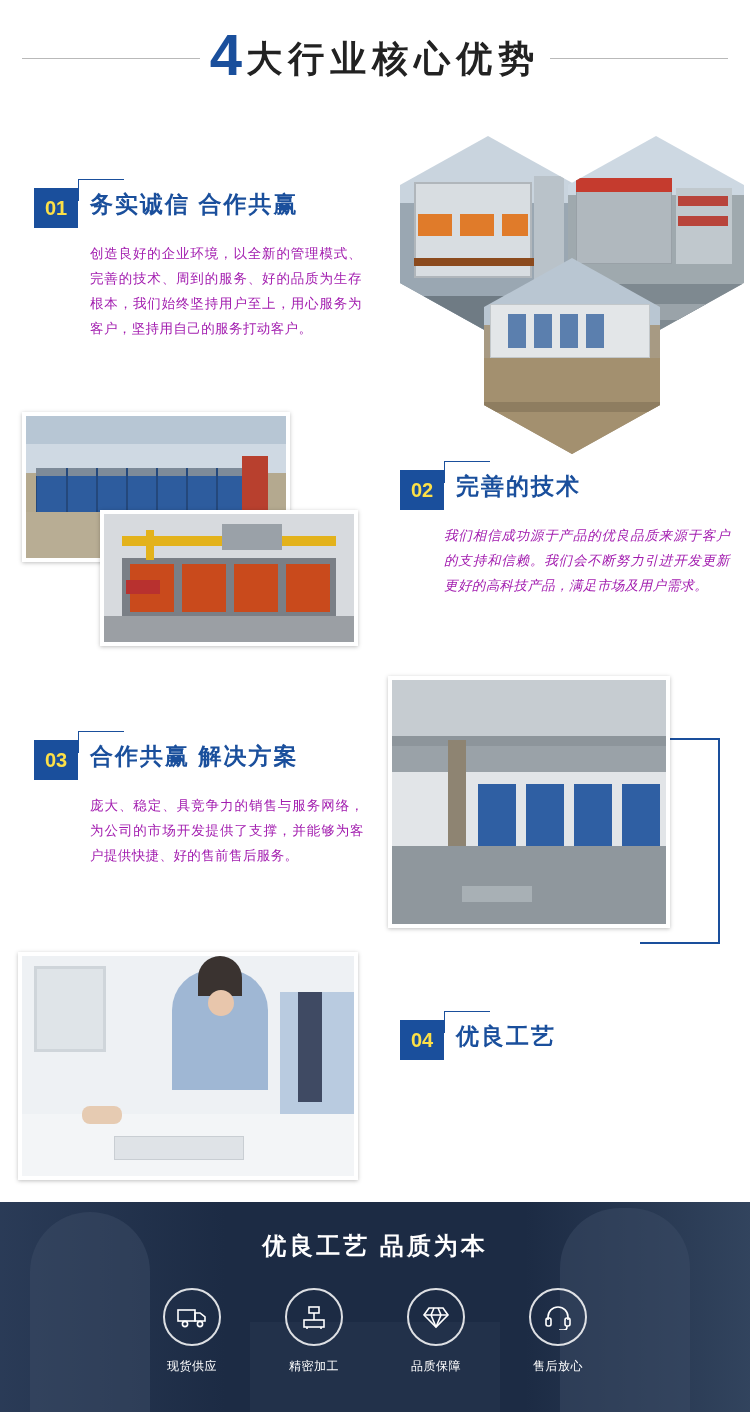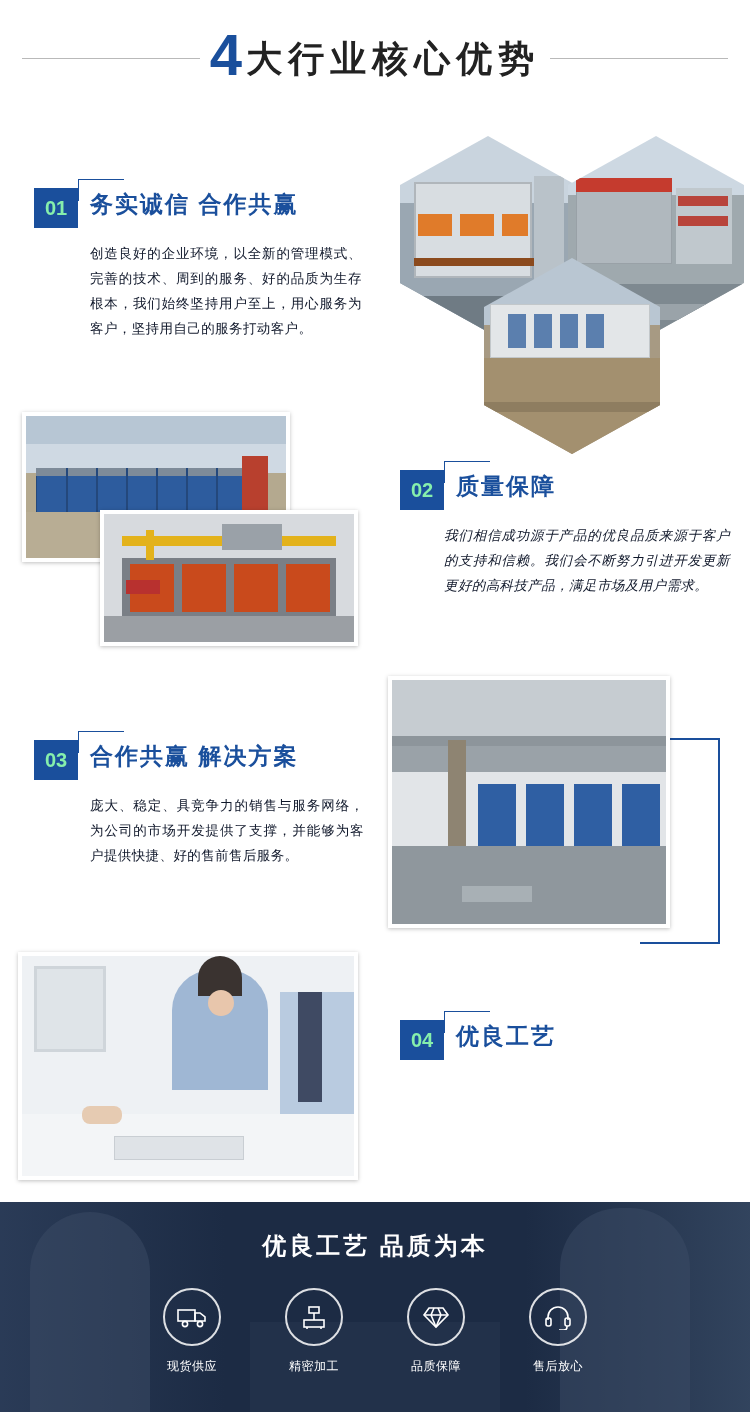--- a/index.html
+++ b/index.html
@@ -31,40 +31,40 @@
   .rule-left, .rule-right {
     position:absolute; top:58px; height:1px; background:#b9b9b9;
   }
   .rule-left { left:22px; width:178px; }
   .rule-right { right:22px; width:178px; }
 
   
   .block { position:absolute; }
 
   .badge {
-    width:44px; height:40px; background:#1a4f9c; color:#86efac;
+    width:44px; height:40px; background:#1a4f9c; color:#fde047;
     font-size:20px; font-weight:bold; display:flex; align-items:center;
     justify-content:center; letter-spacing:0px; flex:0 0 auto;
   }
   .heading-row { display:flex; align-items:flex-start; }
   .heading-wrap { position:relative; }
   .heading {
     font-size:23px; font-weight:bold; color:#1a4f9c; letter-spacing:2px;
     line-height:1; padding-left:12px; padding-top:5px;
   }
   .heading-bar {
     position:absolute; left:0; top:-9px; width:1px; height:22px;
     background:#1a4f9c;
   }
   .heading-bar-top {
     position:absolute; left:0; top:-9px; height:1px; width:46px;
     background:#1a4f9c;
   }
   .body-text {
-    font-size:13.5px; color:#0f172a; line-height:1.85; letter-spacing:0.4px;
+    font-size:13.5px; color:#a21caf; line-height:1.85; letter-spacing:0.4px;
     text-align:justify;
   }
 
   
   .photo { background:#b7bfc6; overflow:hidden; position:relative; }
   .photo-frame { border:4px solid #fff; box-shadow:0 1px 4px rgba(0,0,0,.25); }
 
   
   .hex {
     position:absolute; overflow:hidden;
@@ -192,21 +192,21 @@
   <div style="position:absolute;left:118px;top:10px;width:60px;height:26px;background:#9aa1a8;"></div>
   <div style="position:absolute;left:0;bottom:0;width:100%;height:26px;background:#9b9fa4;"></div>
 </div>
 
 <div class="block" style="left:400px; top:470px; width:330px;">
   <div class="heading-row">
     <div class="badge">02</div>
     <div class="heading-wrap">
       <div class="heading-bar"></div>
       <div class="heading-bar-top"></div>
-      <div class="heading">质量保障</div>
+      <div class="heading">完善的技术</div>
     </div>
   </div>
   <div class="body-text" style="margin-top:14px; margin-left:44px; width:286px;font-style:italic;">我们相信成功源于产品的优良品质来源于客户的支持和信赖。我们会不断努力引进开发更新更好的高科技产品，满足市场及用户需求。</div>
 </div>
 
 <div class="frame-line" style="left:640px; top:738px; width:80px; height:206px; border-left:none;"></div>
 
 <div class="photo photo-frame" style="position:absolute; left:388px; top:676px; width:282px; height:252px;">
   <div class="sky" style="background:#9aa2a8;"></div>
   <div style="position:absolute;left:0;top:0;width:100%;height:64px;background:#c6ccd1;"></div>

